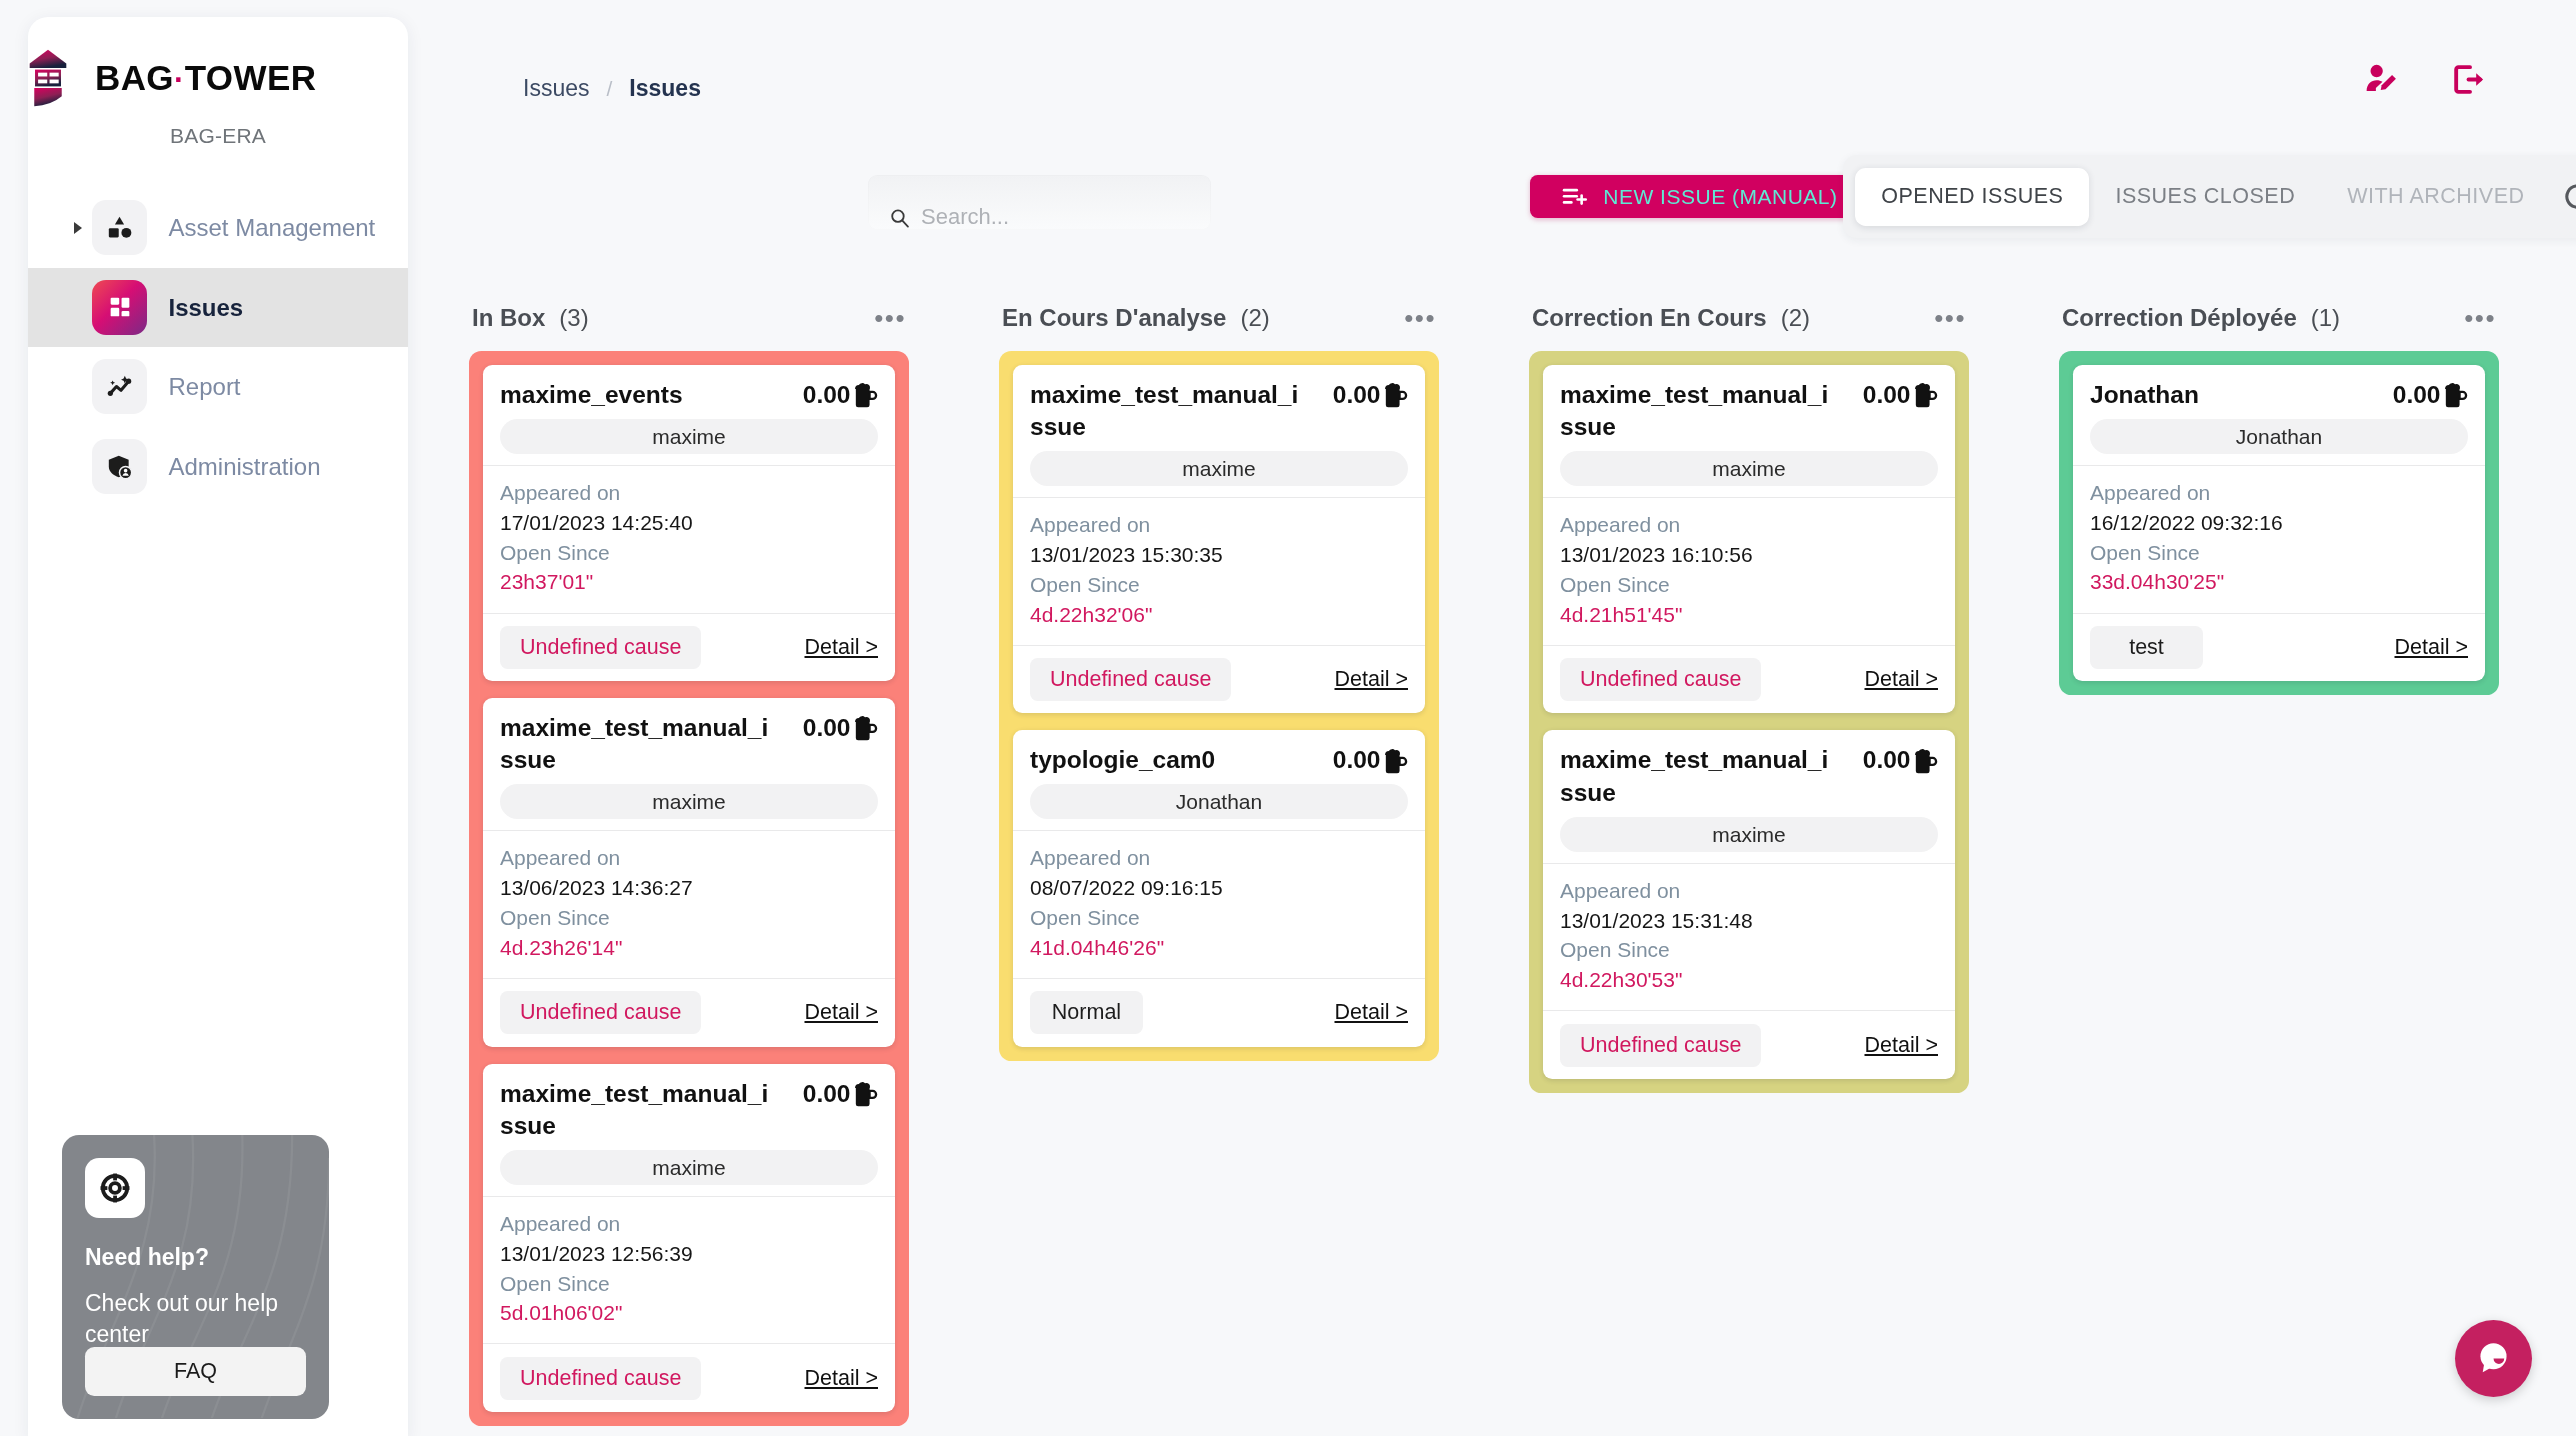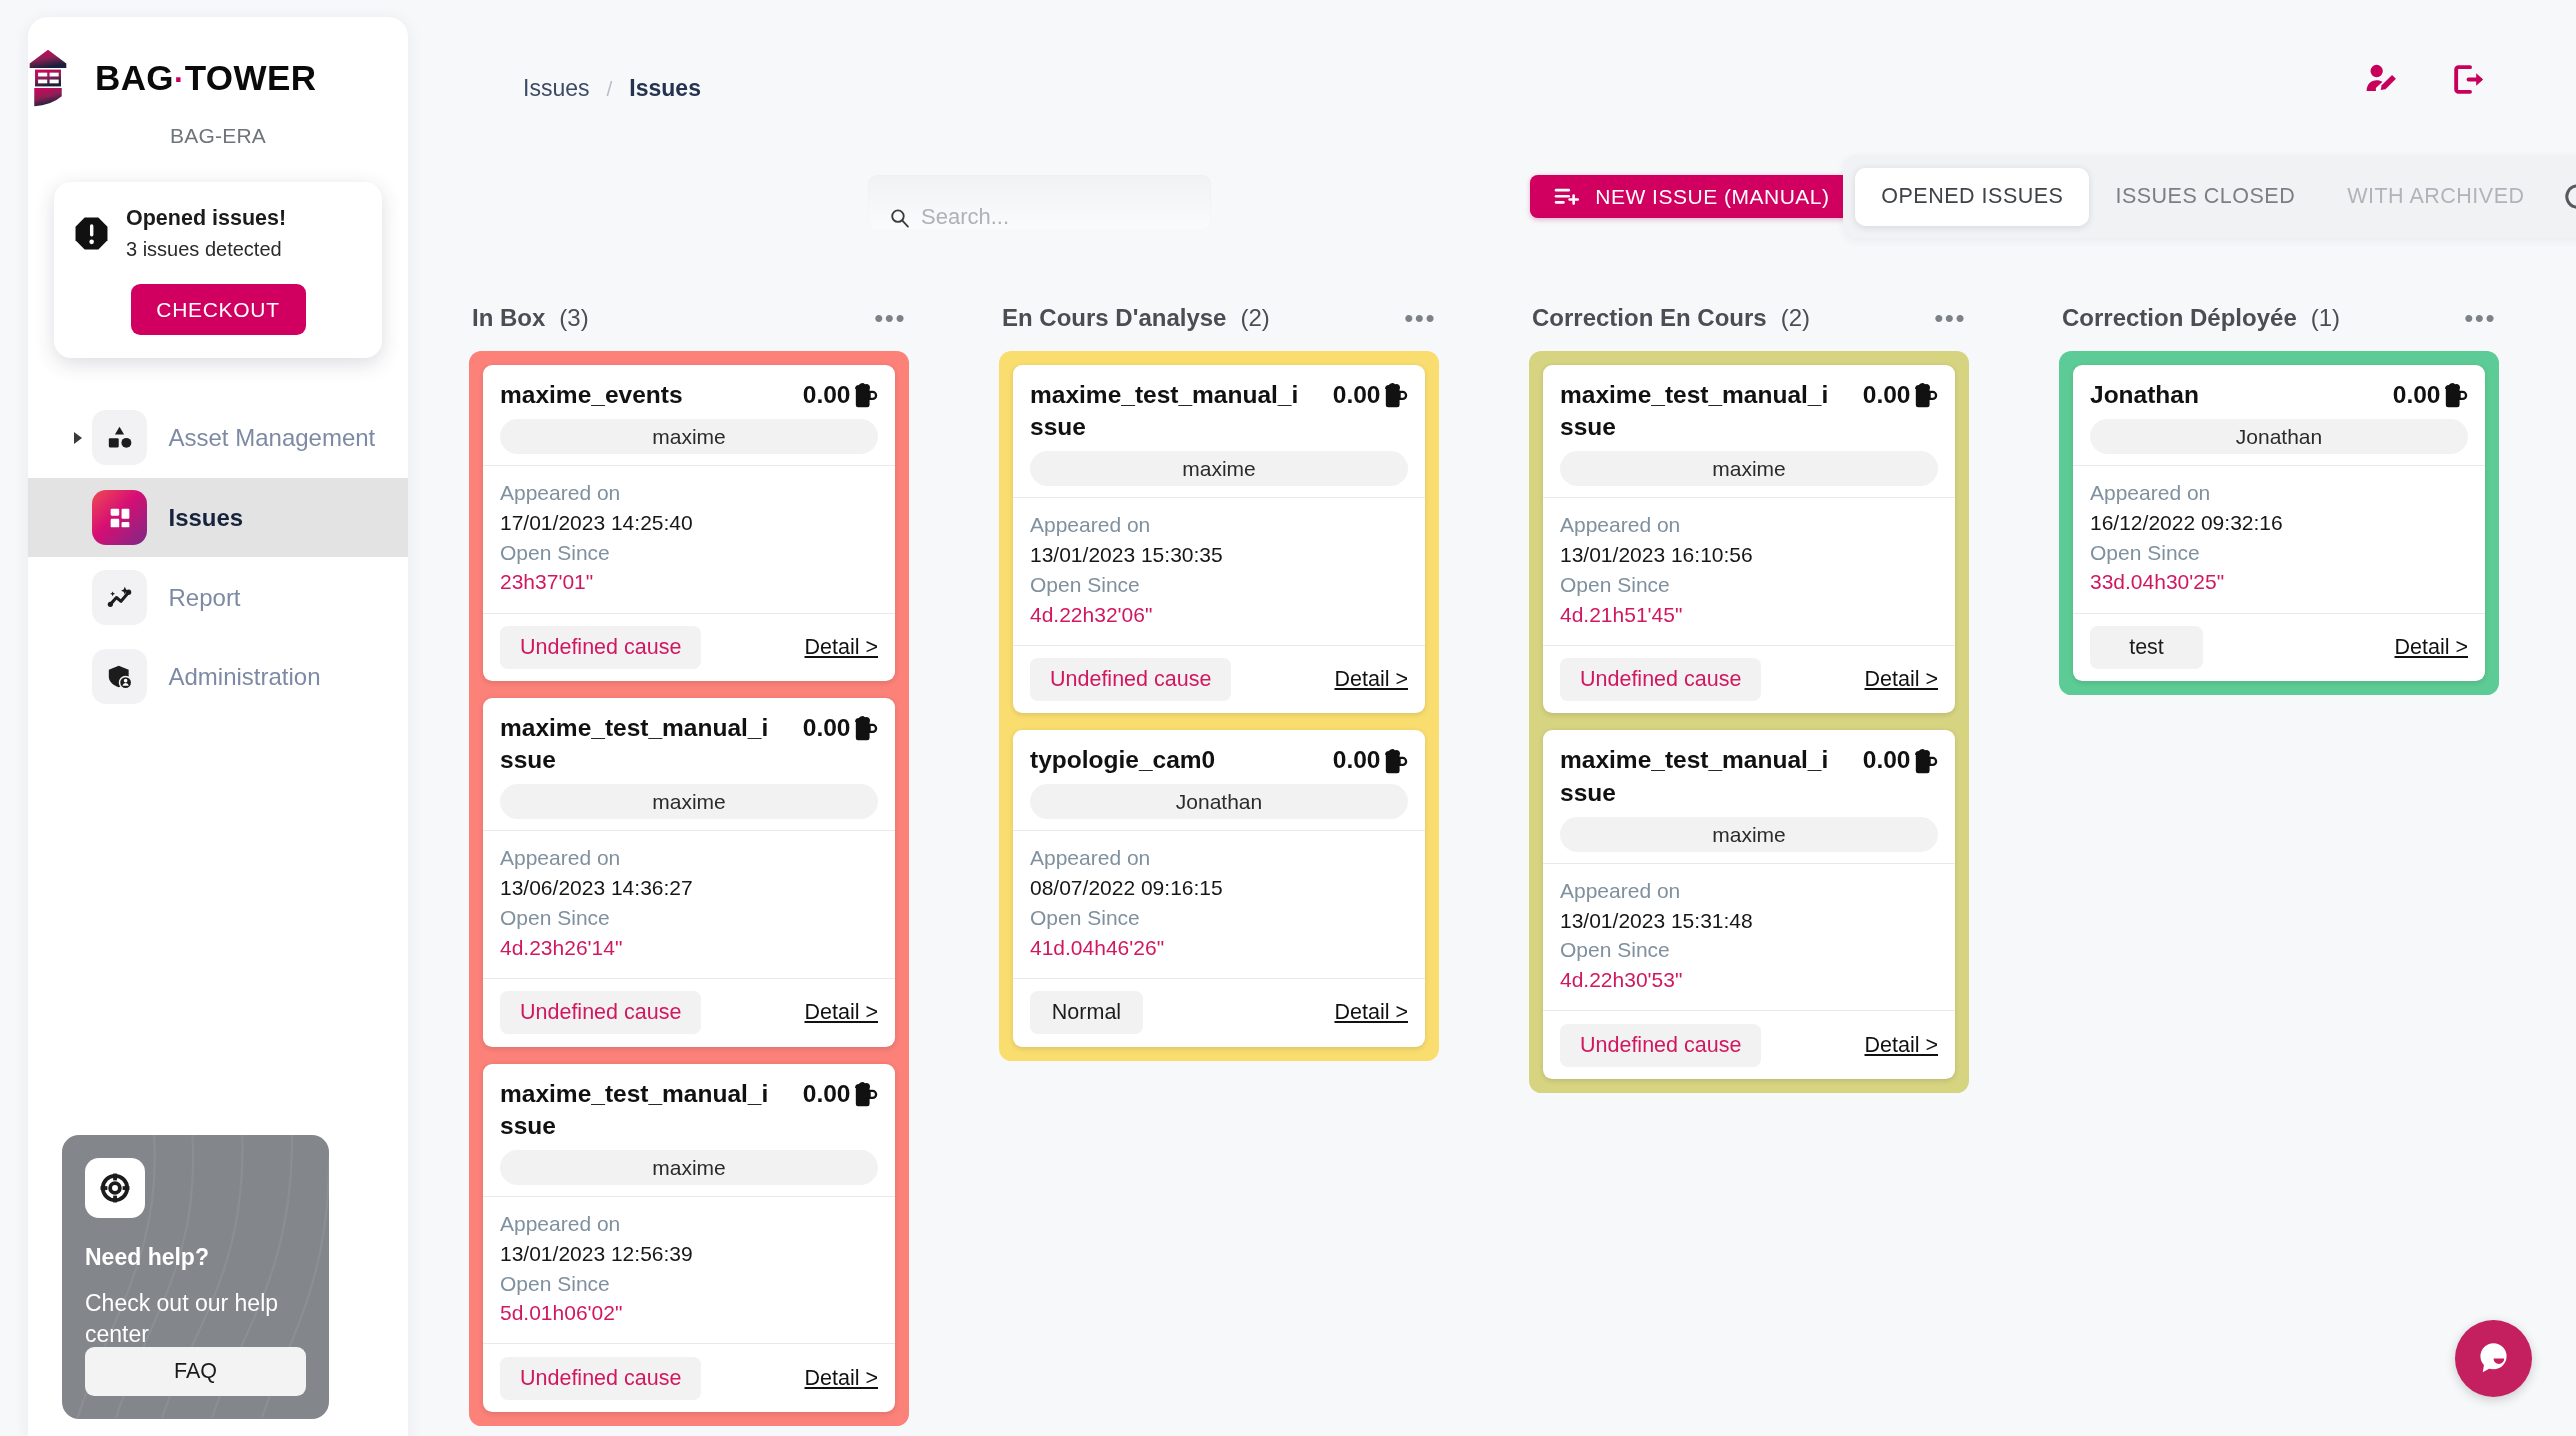--- a/index.html
+++ b/index.html
@@ -118,23 +118,23 @@
   .search-ic { width: 23px; height: 23px; flex: none; }
   .search-inp {
     flex: 1; border: none; background: transparent; outline: none;
     font-size: 22px; color: #3a3a3a;
     font-family: "Liberation Sans", sans-serif;
   }
   .search-inp::placeholder { color: #aeb1b6; }
 
   .new-issue-btn {
     position: absolute; left: 1122px; top: 175px;
-    height: 43px; padding: 0 24px;
+    height: 43px; padding: 0 32px;
     display: flex; align-items: center; gap: 15.3px;
-    background: #d10060; color: #ffffff; border: none; border-radius: 7.7px;
+    background: #d10060; color: #5eead4; border: none; border-radius: 7.7px;
     font-size: 21px; letter-spacing: 0.5px; cursor: pointer;
     font-family: "Liberation Sans", sans-serif;
     box-shadow: 0 1.5px 5.4px rgba(180,0,80,.25);
   }
 
   .seg {
     position: absolute; left: 1435px; top: 155px;
     height: 83px; width: 814px;
     background: #f1f2f4; border-radius: 14px;
     display: flex; align-items: center; padding: 0 12.3px; gap: 0;
@@ -235,34 +235,20 @@
           <rect x="28" y="31" width="12" height="5" fill="#fff"></rect>
           <rect x="13" y="40" width="12" height="5" fill="#fff"></rect>
           <rect x="28" y="40" width="12" height="5" fill="#fff"></rect>
           <path d="M8 51 L44 51 L44 62 Q30 74 8 75 Z" fill="url(#tg)"></path>
         </svg>
         <div class="brand-word"><span>BAG</span><span class="dot">·</span><span>TOWER</span></div>
       </div>
       <div class="brand-sub">BAG-ERA</div>
     </div>
 
-    <div class="alert-card">
-      <div class="alert-top">
-        <svg class="alert-octo" viewBox="0 0 46 46">
-          <path d="M14 2 L32 2 L44 14 L44 32 L32 44 L14 44 L2 32 L2 14 Z" fill="#111"></path>
-          <rect x="21" y="11" width="4.5" height="16" rx="2.2" fill="#fff"></rect>
-          <circle cx="23.2" cy="34" r="3" fill="#fff"></circle>
-        </svg>
-        <div class="alert-txt">
-          <div class="alert-title">Opened issues!</div>
-          <div class="alert-desc">3 issues detected</div>
-        </div>
-      </div>
-      <button class="checkout-btn">CHECKOUT</button>
-    </div>
 
     <nav class="nav">
 
       <div class="nav-item">
         <span class="nav-caret"></span>
         <span class="nav-ic">
           <svg width="29" height="29" viewBox="0 0 38 38">
             <path d="M19 5 L25 15 L13 15 Z" fill="#1c1c1c"></path>
             <rect x="5" y="20" width="13" height="12" rx="1.5" fill="#1c1c1c"></rect>
             <circle cx="28" cy="26" r="6.5" fill="#1c1c1c"></circle>

